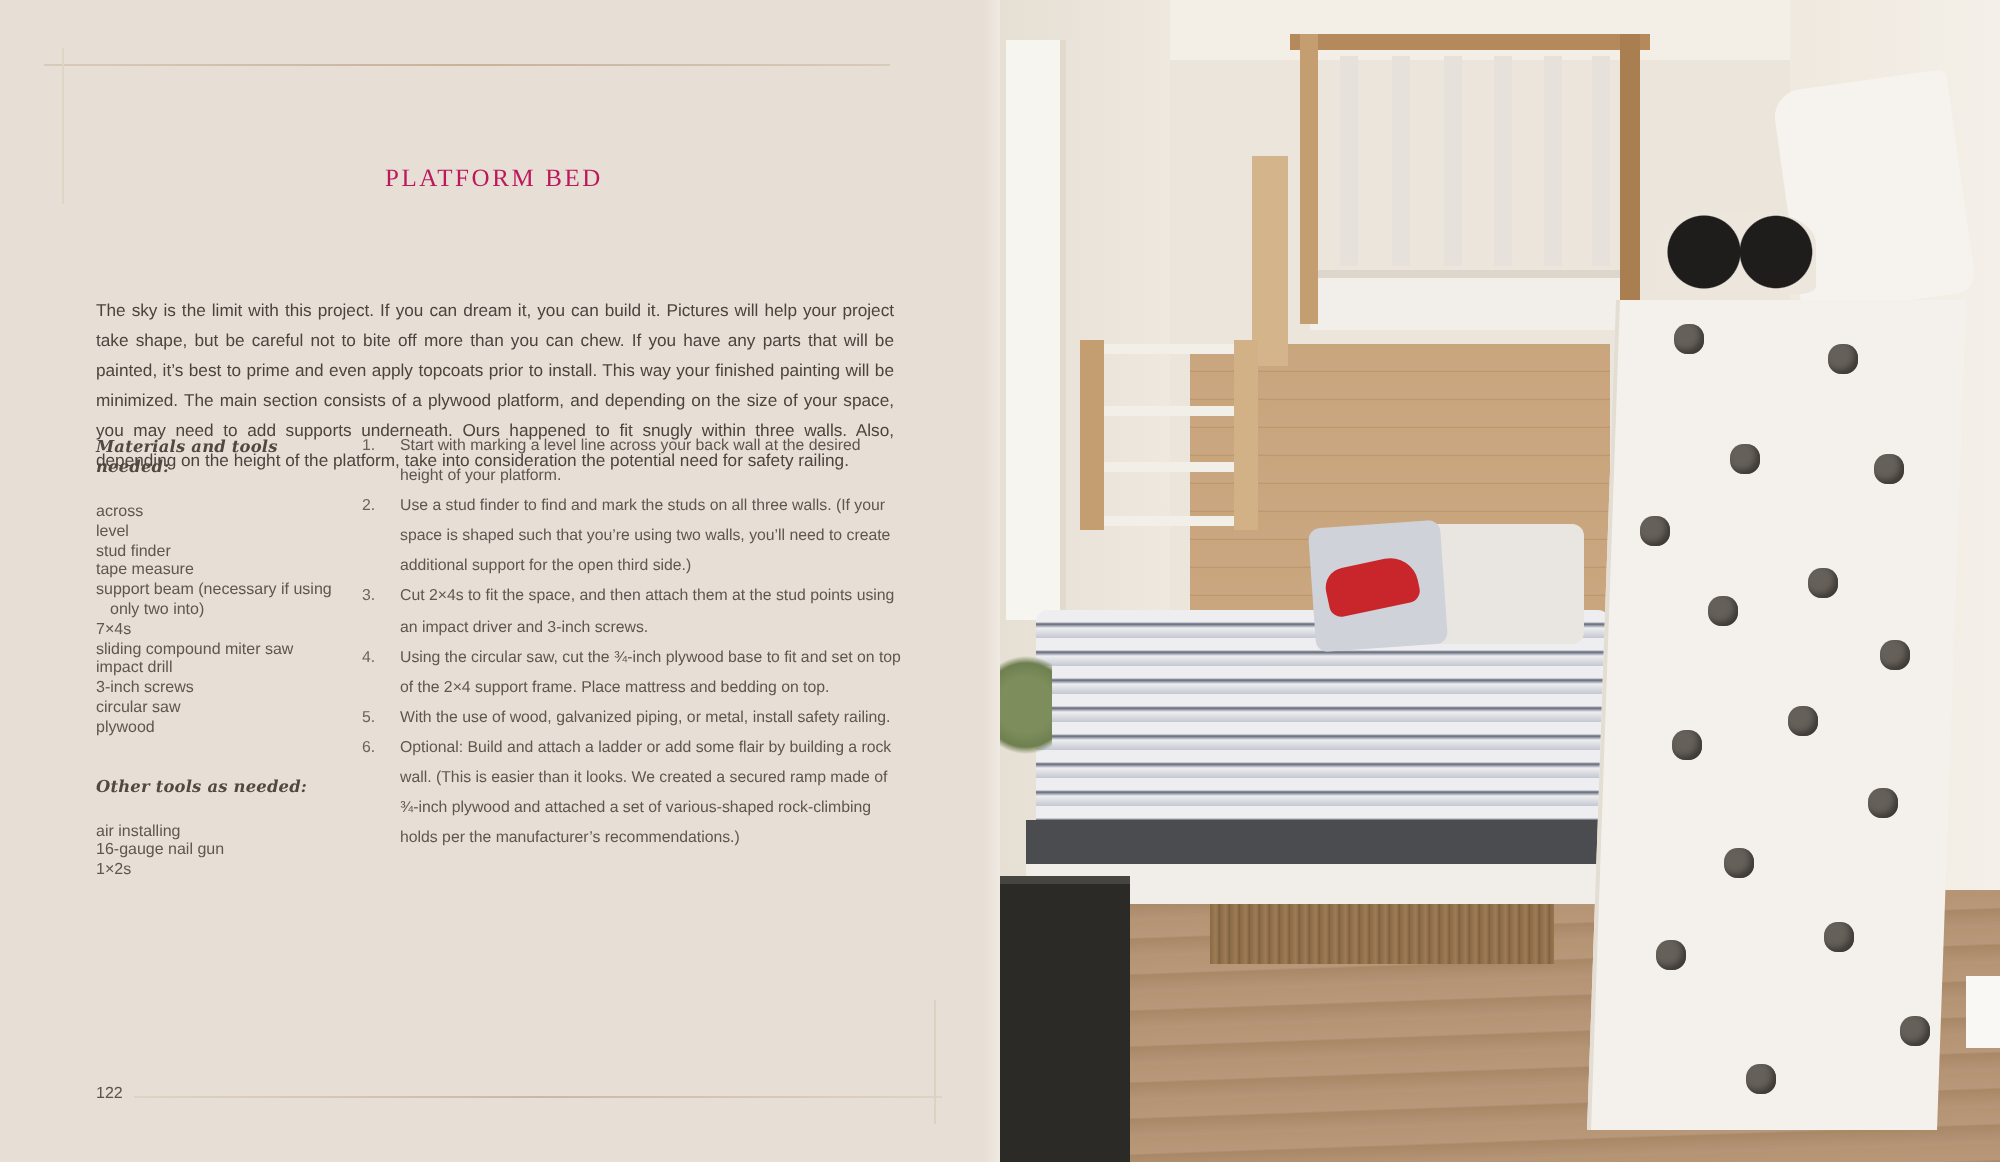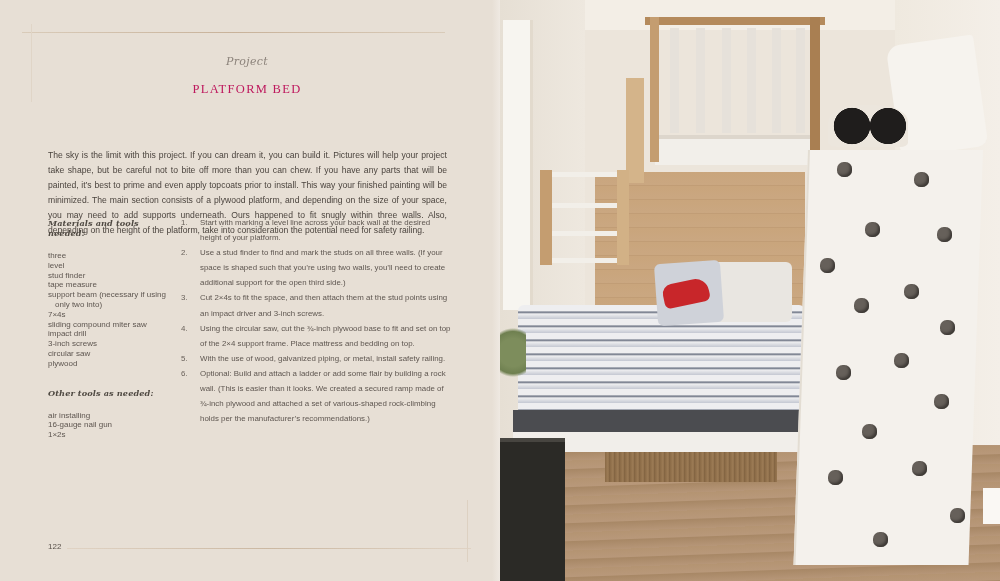--- a/index.html
+++ b/index.html
@@ -104,28 +104,27 @@
   .baseboard { position: absolute; left: 483px; top: 488px; width: 17px; height: 36px; background: #faf8f4; }
 </style>
 </head>
 <body>
 
 <div class="spread">
 
   <div class="page-left">
     <div class="top-rule"></div>
     <div class="top-vrule"></div>
-    <div class="kicker">Project</div>
     <div class="title">PLATFORM BED</div>
     <p class="intro">The sky is the limit with this project. If you can dream it, you can build it. Pictures will help your project take shape, but be careful not to bite off more than you can chew. If you have any parts that will be painted, it’s best to prime and even apply topcoats prior to install. This way your finished painting will be minimized. The main section consists of a plywood platform, and depending on the size of your space, you may need to add supports underneath. Ours happened to fit snugly within three walls. Also, depending on the height of the platform, take into consideration the potential need for safety railing.</p>
 
     <div class="col-left">
       <div class="subhead">Materials and tools needed:</div>
       <ul class="mat-list">
-        <li>three</li>
+        <li>across</li>
         <li>level</li>
         <li>stud finder</li>
         <li>tape measure</li>
         <li>support beam (necessary if using only two into)</li>
         <li>7×4s</li>
         <li>sliding compound miter saw</li>
         <li>impact drill</li>
         <li>3-inch screws</li>
         <li>circular saw</li>
         <li>plywood</li>

